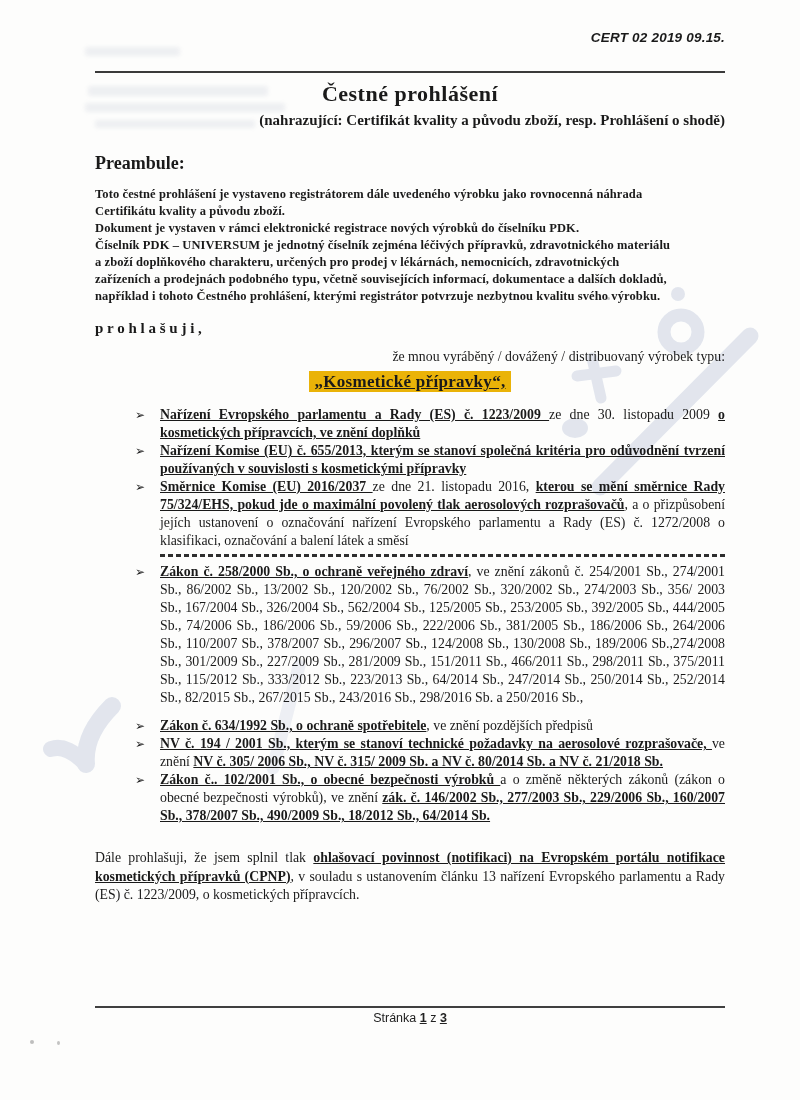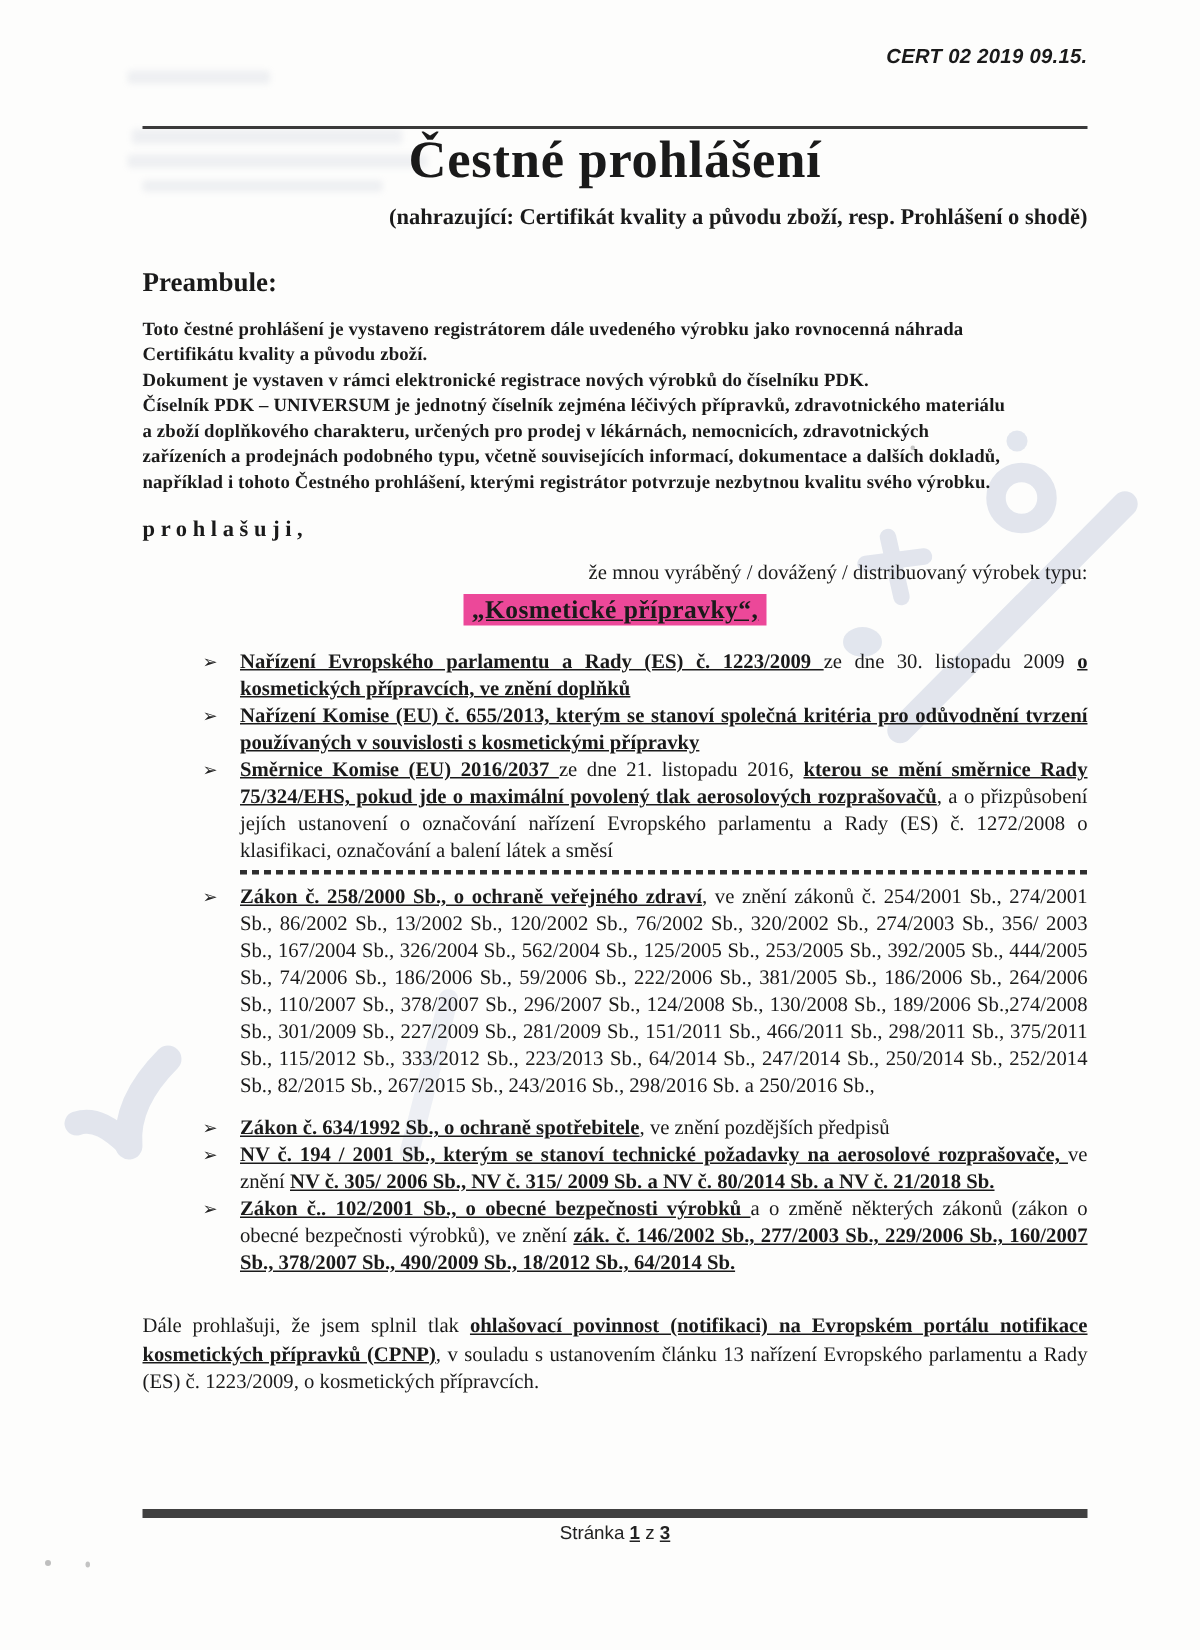--- a/index.html
+++ b/index.html
@@ -13,47 +13,47 @@
     font-family:"Liberation Serif","DejaVu Serif",serif;
     color:#1a1a1a;
     overflow:hidden;
   }
   .layer{position:absolute;inset:0;pointer-events:none;}
   .content{position:relative;z-index:2;}
   .cert-ref{
     display:block;text-align:right;
     font-family:"Liberation Sans","DejaVu Sans",sans-serif;
     font-style:italic;font-weight:700;font-size:13.5px;
-    margin-bottom:39px;letter-spacing:.2px;
+    margin-bottom:26px;letter-spacing:.2px;
   }
   .top-rule{border:none;border-top:2px solid #3a3a3a;margin:0;}
   .doc-title{
-    text-align:center;font-size:35px;font-weight:bold;
-    margin:4px 0 12px 0;letter-spacing:.5px;line-height:33px;
+    text-align:center;font-size:22px;font-weight:bold;
+    margin:4px 0 0 0;letter-spacing:.5px;line-height:33px;
   }
   .doc-subtitle{
     text-align:right;font-size:15px;font-weight:bold;line-height:20px;
   }
   .preambule-heading{
     font-size:18px;font-weight:bold;margin:22px 0 12px 0;line-height:22px;
   }
   .preambule-body{
     font-size:12.5px;font-weight:bold;line-height:17px;
     white-space:pre-line;margin-top:3px;letter-spacing:.1px;
   }
   .intro{font-size:13.8px;margin:10px 0 0 0;padding-left:45px;line-height:18px;}
   .verb{
     text-align:left;font-size:15px;font-weight:bold;
     margin:14px 0 0 0;line-height:19px;
   }
   .product-intro{font-size:13.8px;margin:10px 0 0 0;line-height:18px;text-align:right;}
   .product-line{text-align:center;margin:4px 0 0 0;line-height:24px;}
   .product-hl{
     font-size:17px;font-weight:bold;text-decoration:underline;
-    background:#ec4899;padding:1px 5px;letter-spacing:.3px;
+    background:#eab308;padding:1px 5px;letter-spacing:.3px;
   }
   .compliance-intro{font-size:13.8px;margin:8px 0 0 0;line-height:18px;}
   .bullets{margin:12px 0 0 40px;}
   .bullet{display:flex;align-items:flex-start;}
   .bullet.gap{margin-top:10px;}
   .bullet-glyph{
     flex:0 0 25px;font-family:"DejaVu Sans",sans-serif;
     font-size:12px;line-height:18px;color:#222;
   }
   .bullet-text{
@@ -64,21 +64,21 @@
     margin:4px 0 2px 65px;height:3px;
     background:repeating-linear-gradient(90deg,#2e2e2e 0 5px,transparent 5px 8px);
   }
   .cz-block{margin-top:6px;}
   .notification{
     font-size:13.8px;line-height:18.5px;text-align:justify;
     margin:24px 0 0 0;
   }
   .footer{
     position:absolute;left:95px;right:75px;top:1006px;z-index:2;
-    border-top:6px solid #404040;text-align:center;padding-top:3px;
+    border-top:2px solid #404040;text-align:center;padding-top:3px;
     font-family:"Liberation Sans","DejaVu Sans",sans-serif;font-size:12.5px;
     color:#222;
   }
   
   .ghost{position:absolute;background:#9aa4ba;opacity:.15;filter:blur(2px);border-radius:2px;}
   .speck{position:absolute;background:#8a8a8a;border-radius:50%;}
 </style>
 </head>
 <body>
 

